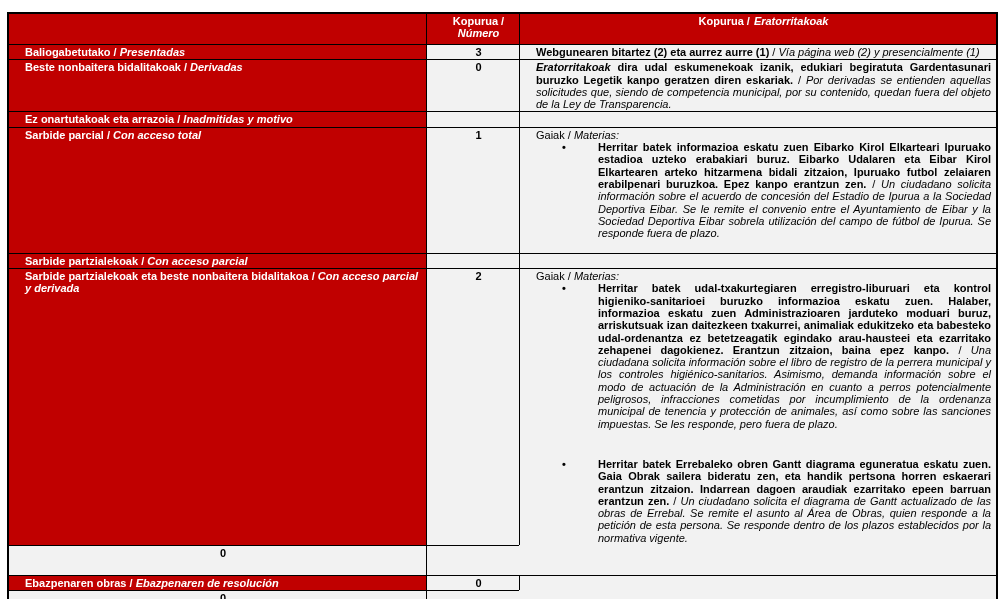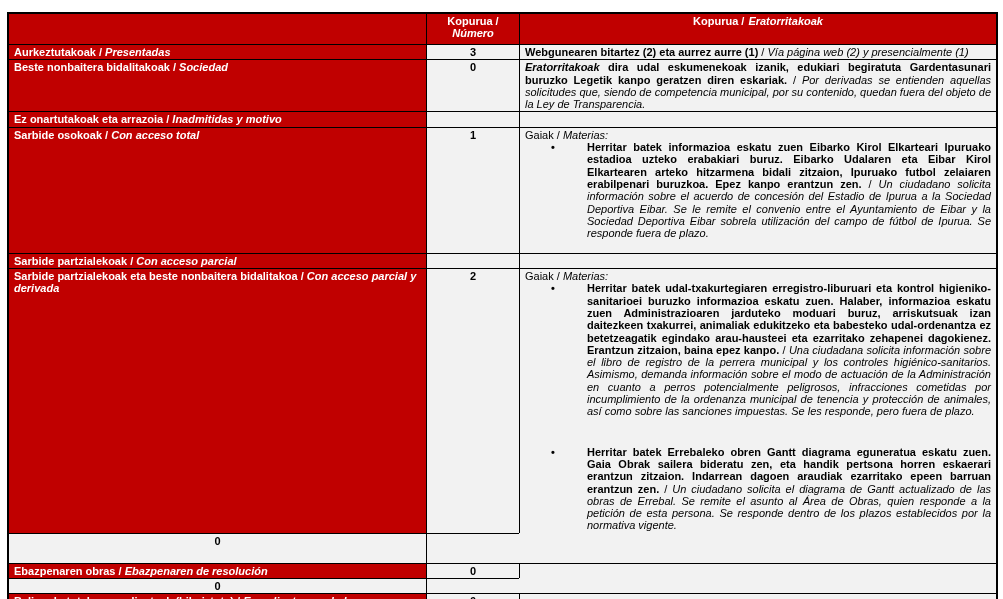--- a/index.html
+++ b/index.html
@@ -1,20 +1,20 @@
 <!DOCTYPE html>
 <html><head>
 <meta charset="utf-8">
 <style>
   html,body{margin:0;padding:0;background:#ffffff;}
   body{font-family:"Liberation Sans","DejaVu Sans",sans-serif;}
   .page{position:relative;width:1003px;height:599px;background:#ffffff;overflow:hidden;}
   .rtable{position:absolute;left:7px;top:12px;width:987px;border:2px solid #000;background:#f2f2f2;}
   .thead,.trow{display:grid;grid-template-columns:417px 93px 1fr;}
-  .hcell,.cell{border-left:1px solid #000;padding:1px 5px 1px 5px;font-size:11px;line-height:12.3px;box-sizing:border-box;}
+  .hcell,.cell{border-left:1px solid #000;padding:1px 5px 1px 16px;font-size:11px;line-height:12.3px;box-sizing:border-box;}
   .hcell:first-child,.cell:first-child{border-left:none;}
   .trow .cell{border-top:1px solid #000;}
   .thead{min-height:30px;}
   .hcell{background:#c00000;color:#ffffff;font-weight:bold;text-align:center;}
   .hdr-es{font-style:italic;}
   .sp{margin-left:4px;}
   .labelcell{background:#c00000;color:#ffffff;font-weight:bold;}
   .lab-es{font-style:italic;}
   .valuecell{text-align:center;font-weight:bold;color:#000;}
   .notescell{color:#000;}
@@ -44,40 +44,40 @@
       <div class="hcell">
         <div>Kopurua /</div>
         <div class="hdr-es">Número</div>
       </div>
       <div class="hcell">
         <span>Kopurua /</span><span class="hdr-es sp">Eratorritakoak</span>
       </div>
     </div>
     <div id="rows">
         <div class="trow">
-          <div class="cell labelcell"><span class="lab-eu">Aurkeztutakoak / </span><span class="lab-es">Presentadas</span></div>
+          <div class="cell labelcell"><span class="lab-eu">Baliogabetutako / </span><span class="lab-es">Presentadas</span></div>
           <div class="cell valuecell">3</div>
           <div class="cell notescell">
             <div class="para"><span class="s-b">Webgunearen bitartez (2) eta aurrez aurre (1)</span><span class="s-r"> / </span><span class="s-i">Vía página web (2) y presencialmente (1)</span></div>
           </div>
         </div>
         <div class="trow">
-          <div class="cell labelcell"><span class="lab-eu">Beste nonbaitera bidalitakoak / </span><span class="lab-es">Sociedad</span></div>
+          <div class="cell labelcell"><span class="lab-eu">Beste nonbaitera bidalitakoak / </span><span class="lab-es">Derivadas</span></div>
           <div class="cell valuecell">0</div>
           <div class="cell notescell">
             <div class="para just"><span class="s-bi">Eratorritakoak</span><span class="s-b"> dira udal eskumenekoak izanik, edukiari begiratuta Gardentasunari buruzko Legetik kanpo geratzen diren eskariak.</span><span class="s-r"> / </span><span class="s-i">Por derivadas se entienden aquellas solicitudes que, siendo de competencia municipal, por su contenido, quedan fuera del objeto de la Ley de Transparencia.</span></div>
           </div>
         </div>
         <div class="trow">
           <div class="cell labelcell"><span class="lab-eu">Ez onartutakoak eta arrazoia / </span><span class="lab-es">Inadmitidas y motivo</span></div>
           <div class="cell valuecell"></div>
           <div class="cell notescell"></div>
         </div>
         <div class="trow">
-          <div class="cell labelcell"><span class="lab-eu">Sarbide osokoak / </span><span class="lab-es">Con acceso total</span></div>
+          <div class="cell labelcell"><span class="lab-eu">Sarbide parcial / </span><span class="lab-es">Con acceso total</span></div>
           <div class="cell valuecell">1</div>
           <div class="cell notescell">
             <div class="para"><span class="s-r">Gaiak / </span><span class="s-i">Materias:</span></div>
             <div class="bullet">
               <span class="marker">•</span>
               <span class="btext"><span class="s-b">Herritar batek informazioa eskatu zuen Eibarko Kirol Elkarteari Ipuruako estadioa uzteko erabakiari buruz. Eibarko Udalaren eta Eibar Kirol Elkartearen arteko hitzarmena bidali zitzaion, Ipuruako futbol zelaiaren erabilpenari buruzkoa. Epez kanpo erantzun zen.</span><span class="s-r"> / </span><span class="s-i">Un ciudadano solicita información sobre el acuerdo de concesión del Estadio de Ipurua a la Sociedad Deportiva Eibar. Se le remite el convenio entre el Ayuntamiento de Eibar y la Sociedad Deportiva Eibar sobrela utilización del campo de fútbol de Ipurua. Se responde fuera de plazo.</span></span>
             </div>
           </div>
         </div>
         <div class="trow">

